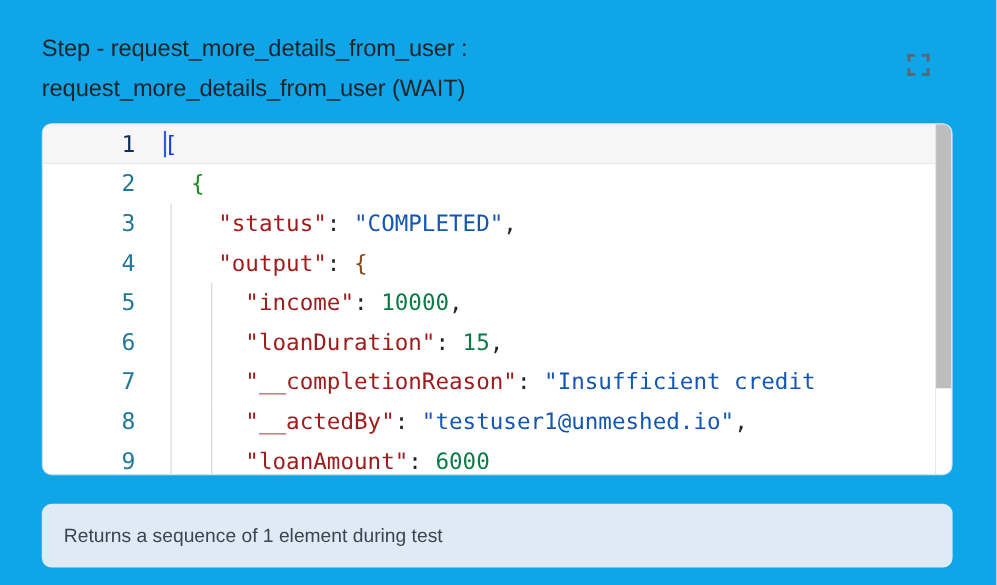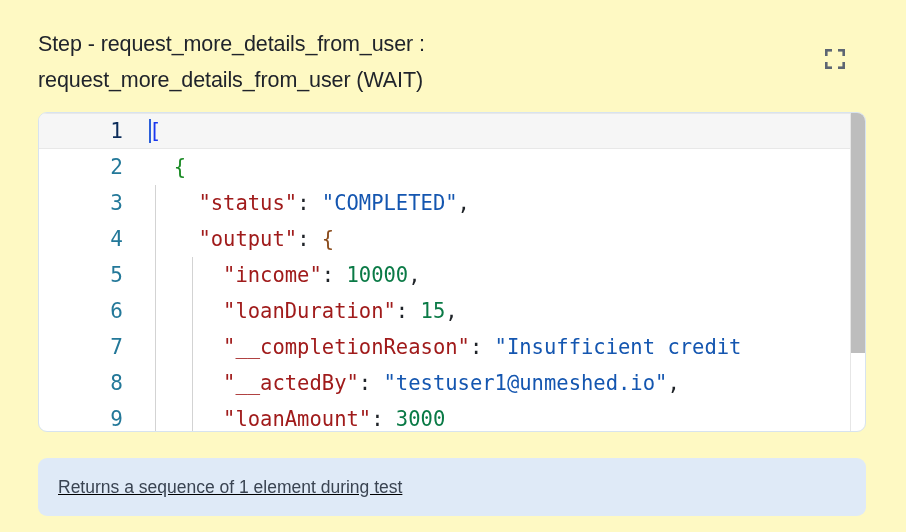--- a/index.html
+++ b/index.html
@@ -8,21 +8,21 @@
     width: 906px; height: 532px;
     background: #f8fafc;
     font-family: "Liberation Sans", sans-serif;
     overflow: hidden;
   }
 
   #root {
     position: relative;
     width: 906px;
     height: 532px;
-    background: #fef9c3;
+    background: #0ea5e9;
   }
 
   
   .header {
     position: absolute;
     left: 38px;
     top: 26px;
     width: 800px;
   }
   .step-title {
@@ -166,21 +166,20 @@
     position: absolute;
     left: 38px;
     top: 458px;
     width: 828px;
     height: 58px;
     background: #dfeaf7;
     border-radius: 9px;
     display: flex;
     align-items: center;
     padding-left: 20px;
-    text-decoration: underline;
   }
   .info-text {
     font-size: 17.5px;
     color: #3a4452;
     font-family: "Liberation Sans", sans-serif;
   }
 </style>
 </head>
 <body>
 
@@ -234,21 +233,21 @@
         <div class="code-row">
           <div class="gutter">7</div>
           <div class="code-text"><span class="guide g1" style="height: 36px;"></span><span class="guide g2" style="height: 36px;"></span><span class="t-punc">      </span><span class="t-key">"__completionReason"</span><span class="t-punc">: </span><span class="t-str">"Insufficient credit</span></div>
         </div>
         <div class="code-row">
           <div class="gutter">8</div>
           <div class="code-text"><span class="guide g1" style="height: 36px;"></span><span class="guide g2" style="height: 36px;"></span><span class="t-punc">      </span><span class="t-key">"__actedBy"</span><span class="t-punc">: </span><span class="t-str">"testuser1@unmeshed.io"</span><span class="t-punc">,</span></div>
         </div>
         <div class="code-row">
           <div class="gutter">9</div>
-          <div class="code-text"><span class="guide g1" style="height: 36px;"></span><span class="guide g2" style="height: 36px;"></span><span class="t-punc">      </span><span class="t-key">"loanAmount"</span><span class="t-punc">: </span><span class="t-num">3000</span></div>
+          <div class="code-text"><span class="guide g1" style="height: 36px;"></span><span class="guide g2" style="height: 36px;"></span><span class="t-punc">      </span><span class="t-key">"loanAmount"</span><span class="t-punc">: </span><span class="t-num">6000</span></div>
         </div>
       </div>
     <div class="vline"></div>
     <div class="vscroll">
       <div class="vthumb" id="vthumb" style="top: 0px; height: 240px;"></div>
     </div>
   </div>
 
   <div class="info-banner">
     <span class="info-text">Returns a sequence of 1 element during test</span>

